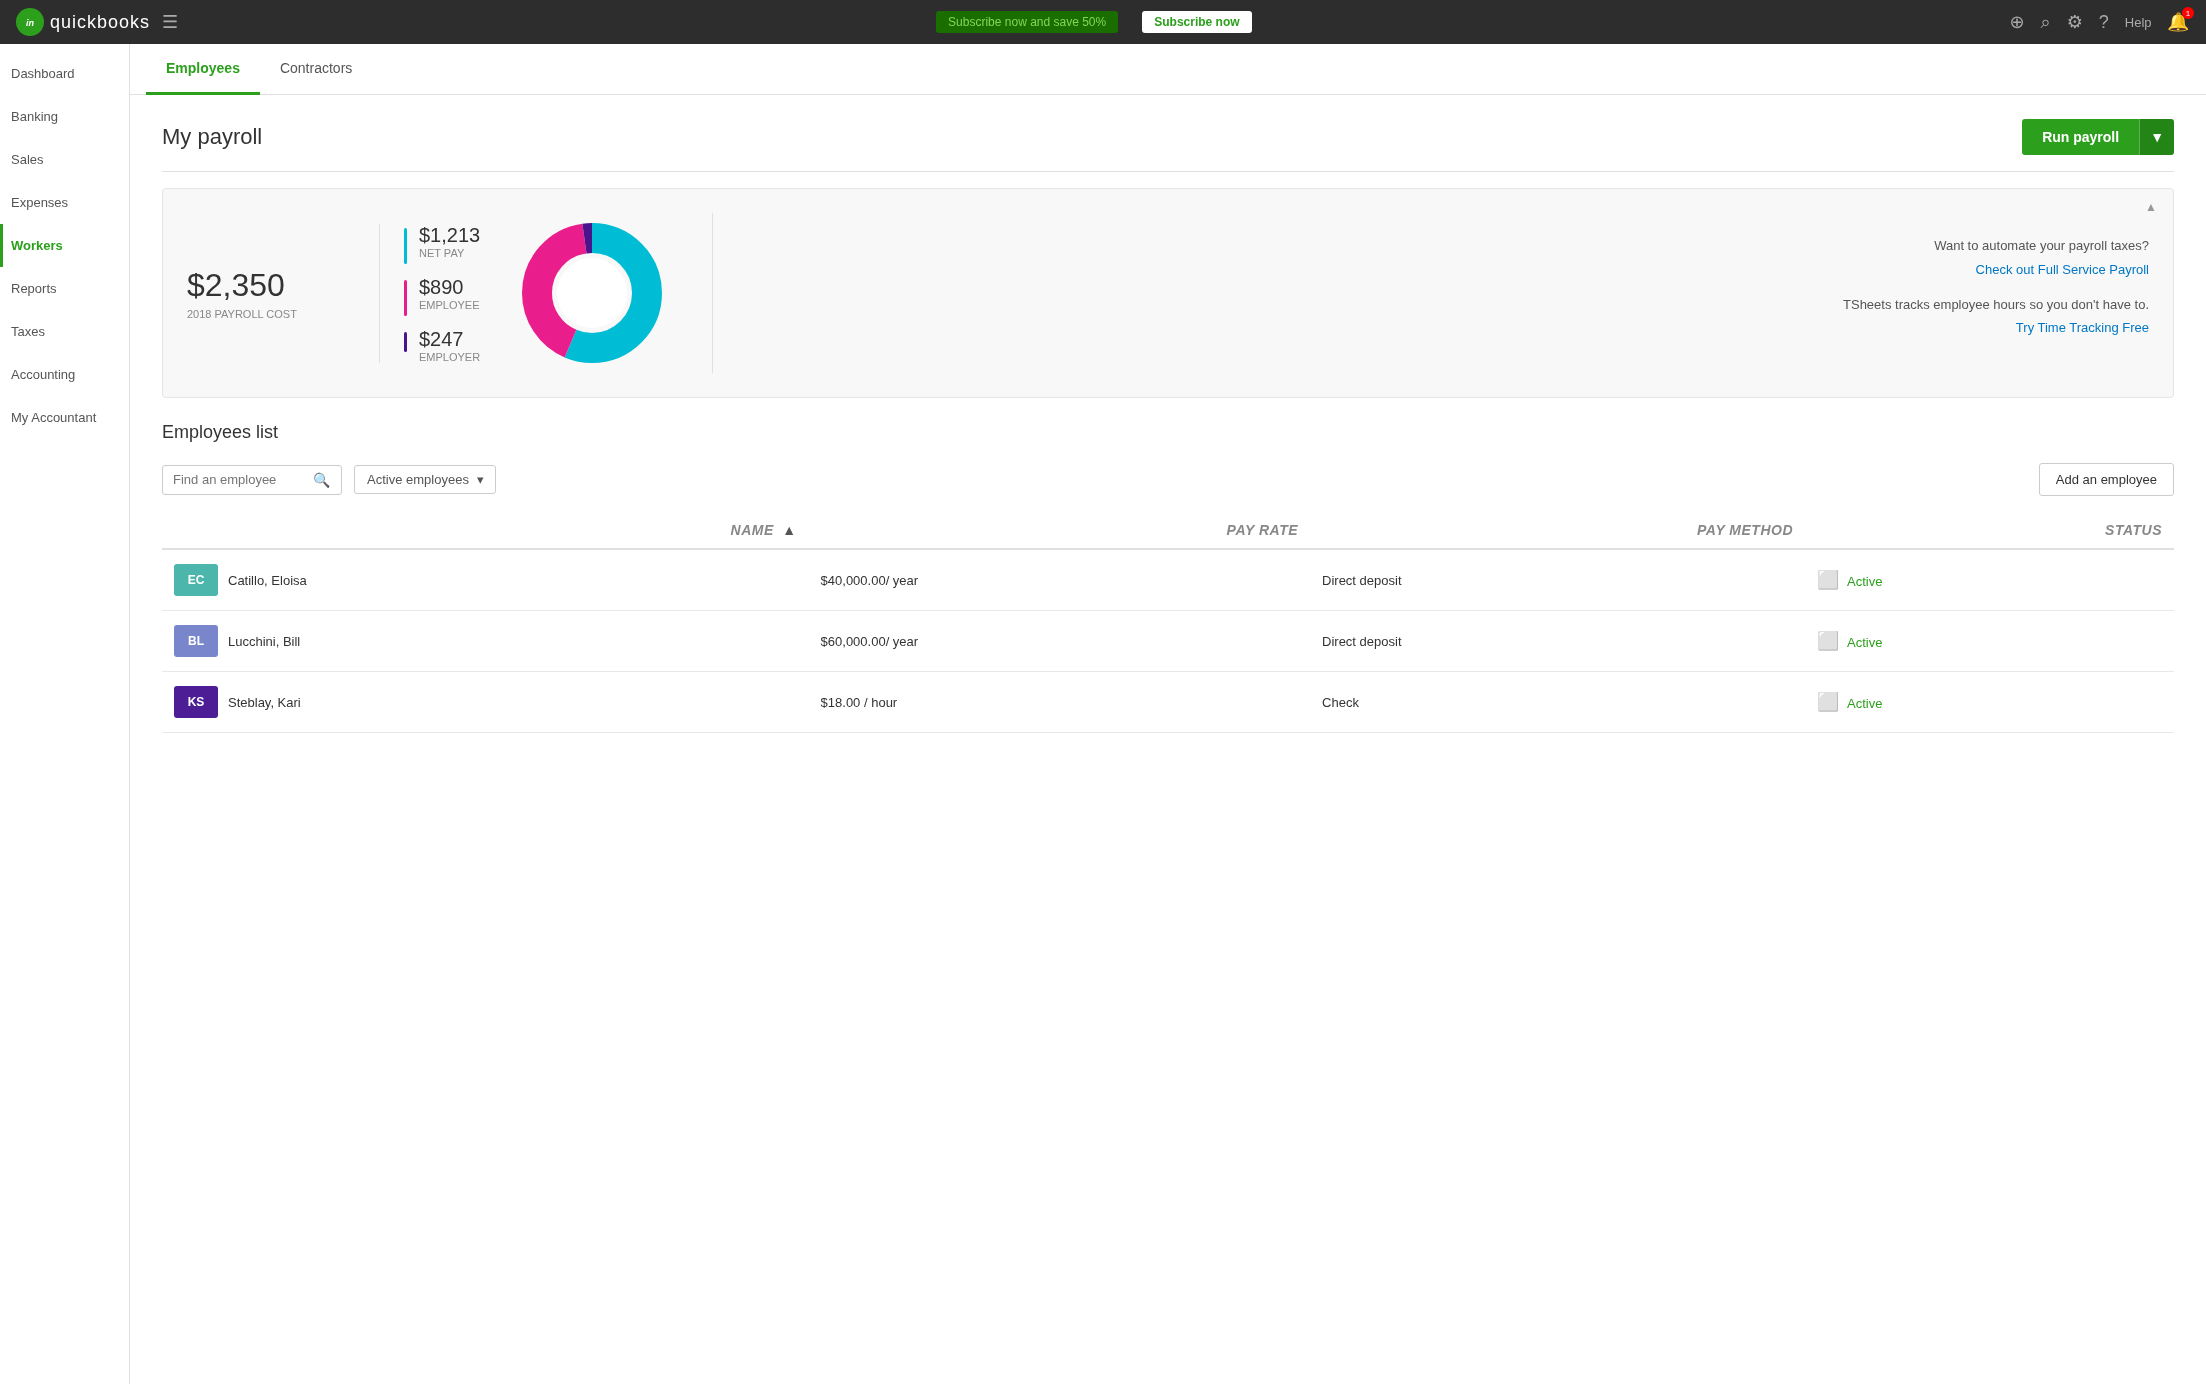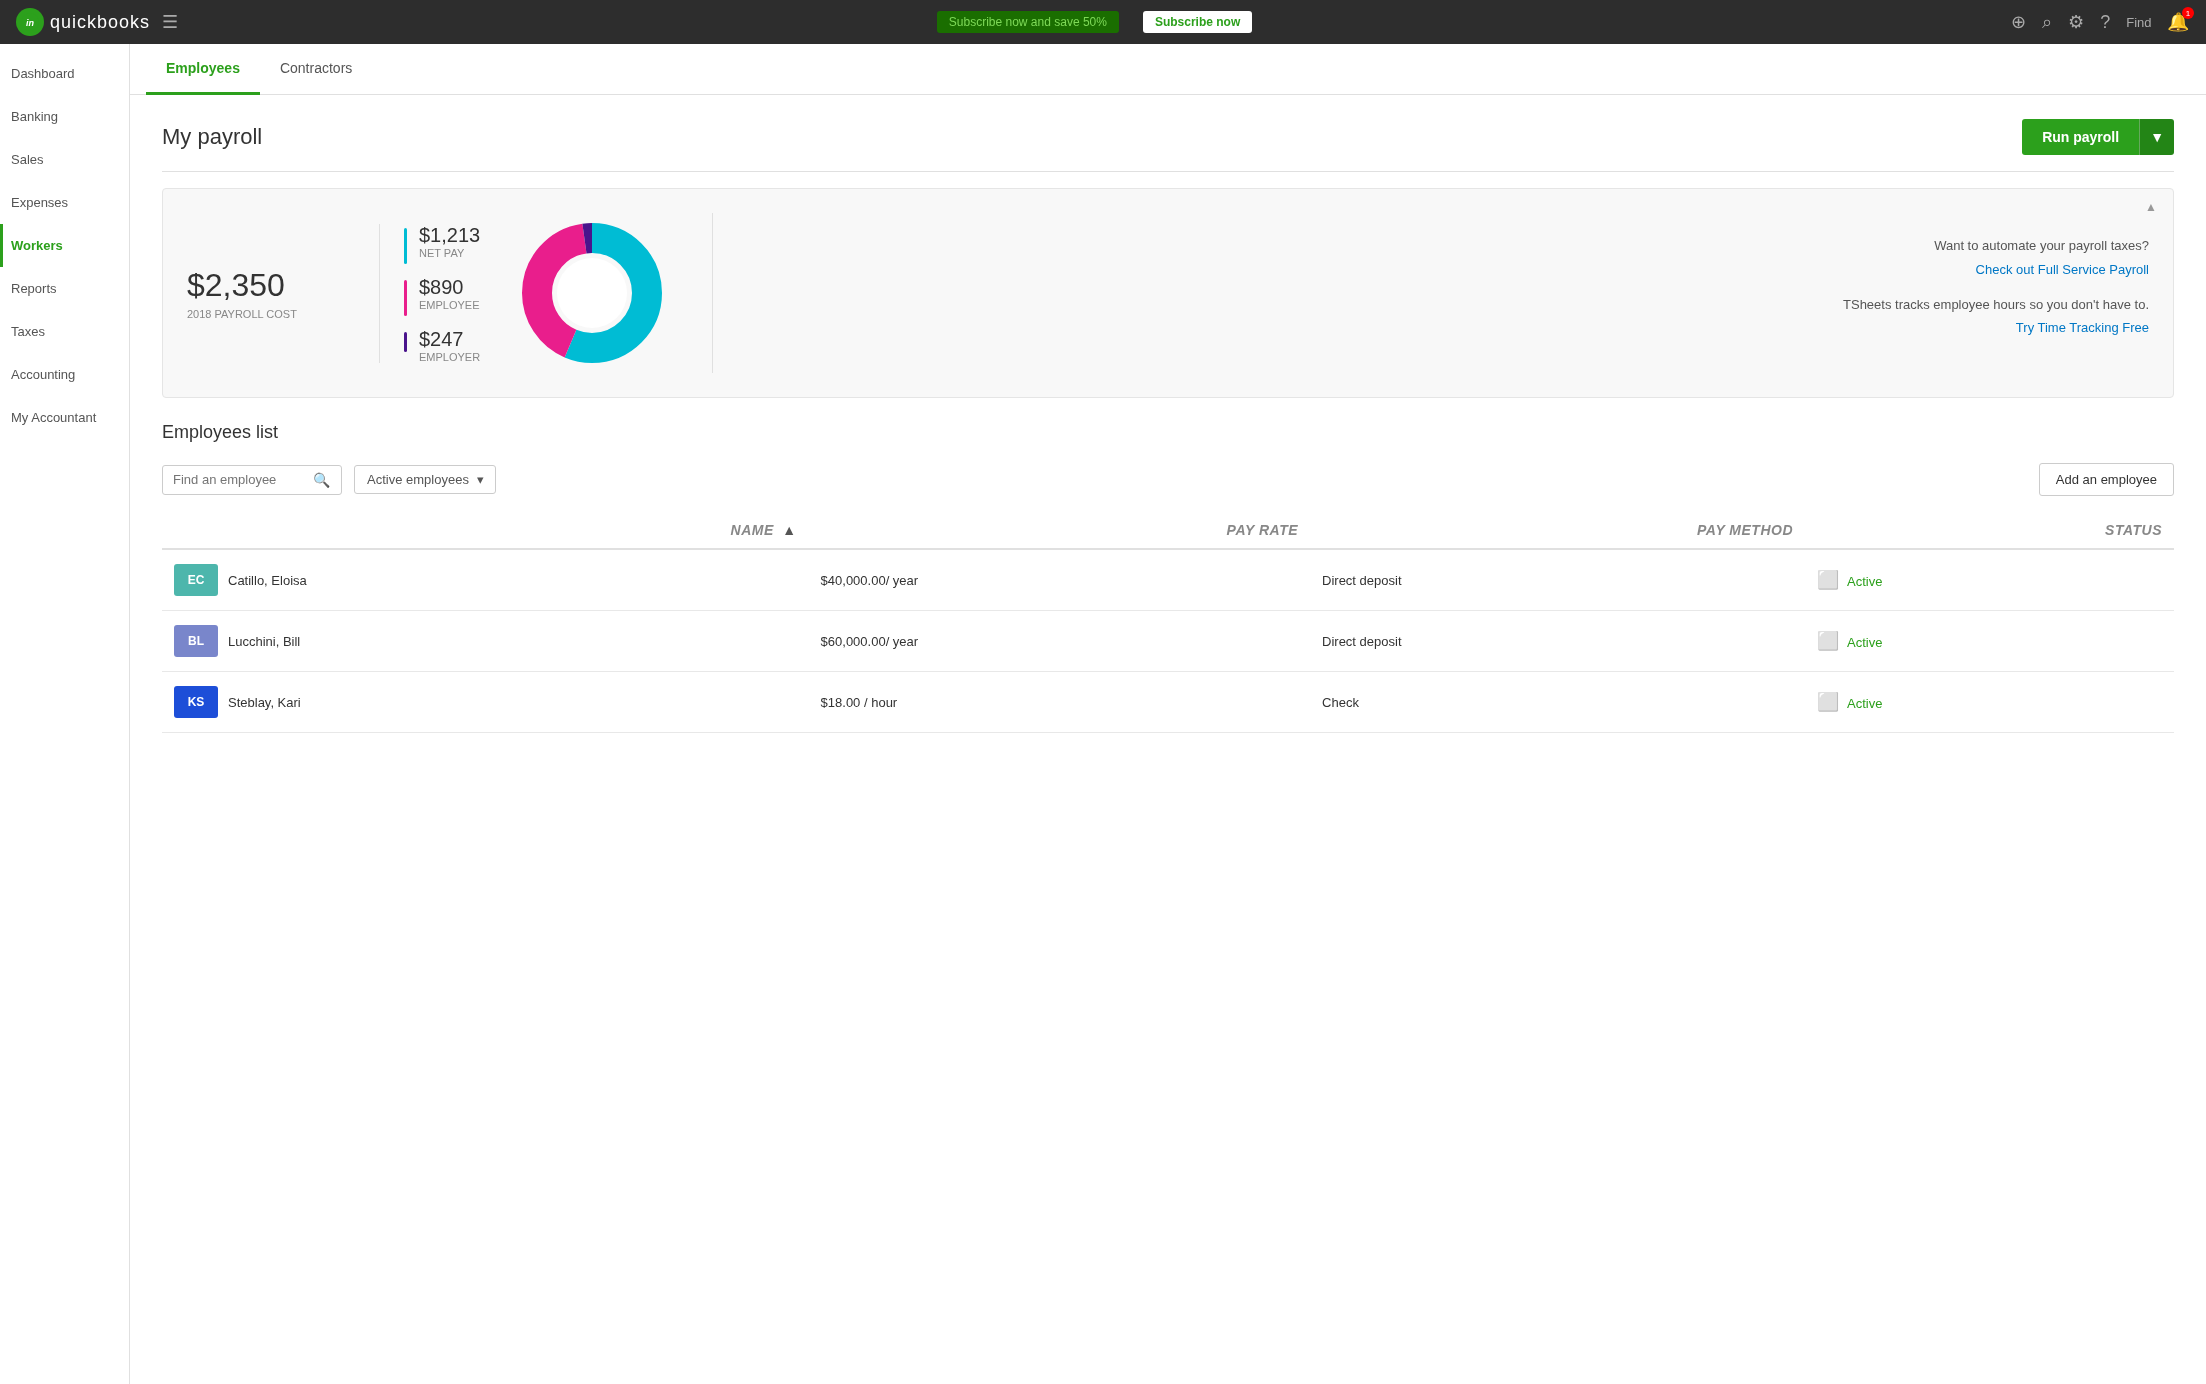--- a/index.html
+++ b/index.html
@@ -294,21 +294,21 @@
       align-items: center;
       justify-content: center;
       font-size: 12px;
       font-weight: 600;
       color: white;
       margin-right: 10px;
       flex-shrink: 0;
     }
     .avatar-ec { background: #4db6ac; }
     .avatar-bl { background: #7986cb; }
-    .avatar-ks { background: #1d4ed8; }
+    .avatar-ks { background: #4c1d95; }
 
     .name-cell { display: flex; align-items: center; }
 
     .toggle-icon { color: #ccc; font-size: 18px; margin-right: 4px; }
 
     .status-active { color: #2CA01C; font-weight: 500; }
 
     
     .section-divider { border: none; border-top: 1px solid #e0e0e0; margin: 16px 0; }
 
@@ -333,21 +333,21 @@
   </div>
   <div class="topbar-center">
     <span class="subscribe-banner">Subscribe now and save 50%</span>
     <button class="subscribe-btn">Subscribe now</button>
   </div>
   <div class="topbar-right">
     <span title="Add">⊕</span>
     <span title="Search">⌕</span>
     <span title="Settings">⚙</span>
     <span title="Help">?</span>
-    <span class="help-text">Find</span>
+    <span class="help-text">Help</span>
     <div class="notification-icon">
       <span>🔔</span>
       <div class="notif-badge">1</div>
     </div>
   </div>
 </div>
 
 <div class="sidebar">
   <div class="sidebar-item">
     <span>Dashboard</span>

